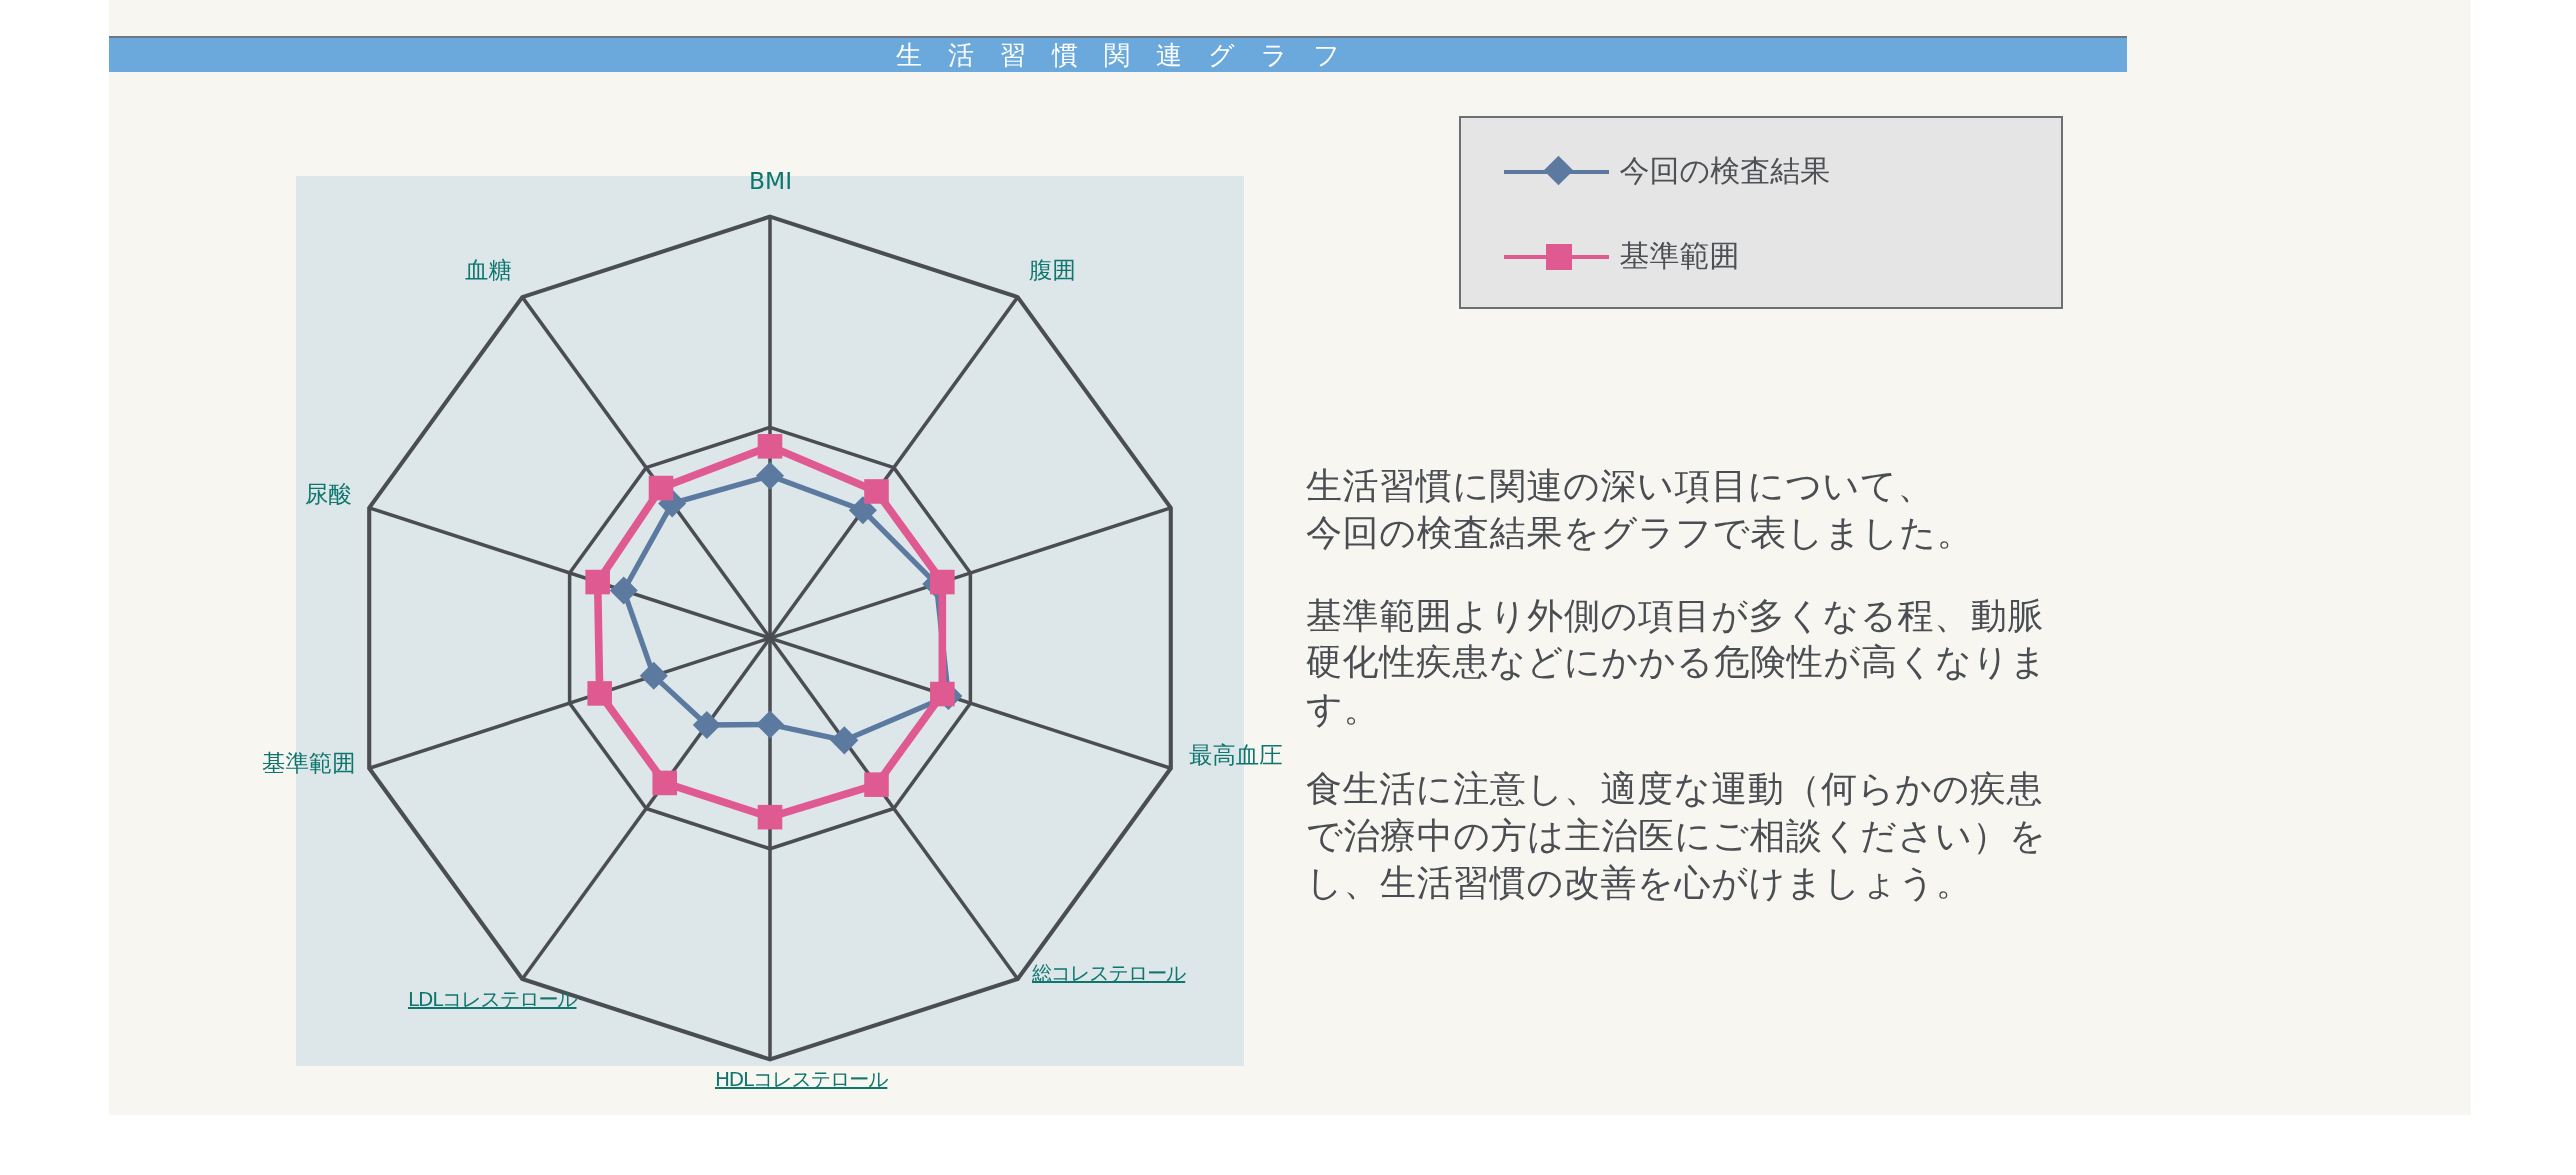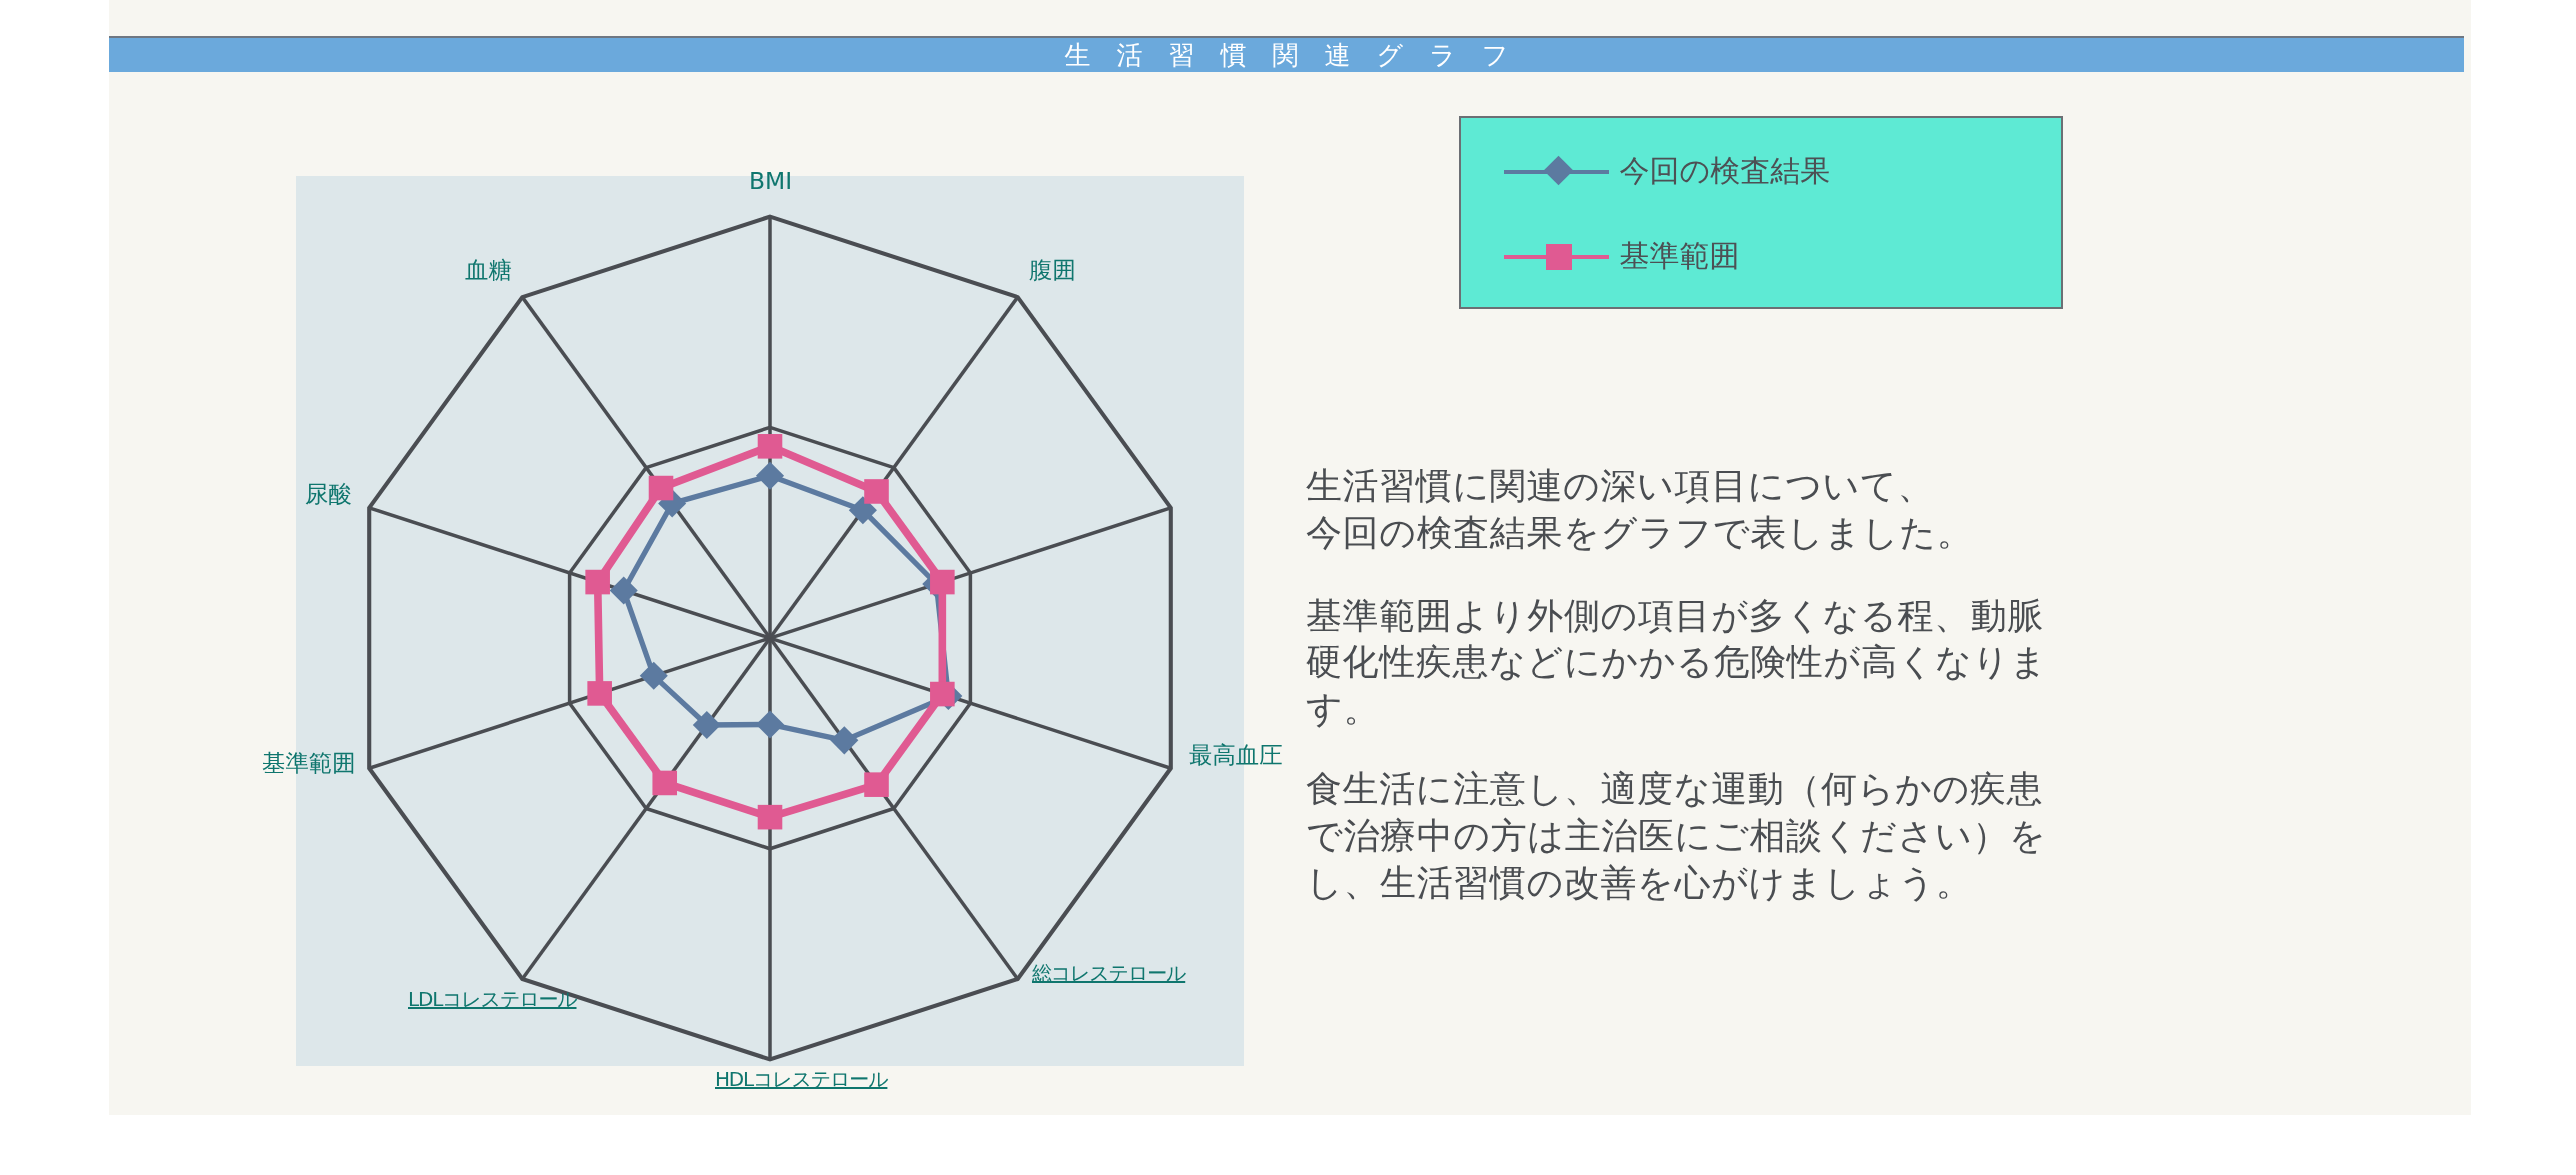--- a/index.html
+++ b/index.html
@@ -21,21 +21,21 @@
   #paper{
     position:absolute;
     left:109px; top:0px;
     width:2362px; height:1115px;
     background:#f7f6f1;
   }
   
   #titlebar{
     position:absolute;
     left:109px; top:36px;
-    width:2355px; height:36px;
+    width:2018px; height:36px;
     background:#6ba9dc;
     border-top:2.9px solid #6f7782;
     box-sizing:border-box;
   }
   #titlebar .title-text{
     position:absolute;
     left:0; right:0; top:50%;
     transform:translateY(-50%);
     text-align:center;
     color:#ffffff;
@@ -71,21 +71,21 @@
     white-space:nowrap;
     font-family:"DejaVu Sans","Liberation Sans",sans-serif;
   }
   .axis-label.small{ font-size:20px; letter-spacing:-1.2px;text-decoration:underline; }
   
   #legend{
     position:absolute;
     left:1459px; top:116px;
     width:604px; height:193px;
     border:2.3px solid #6c6f74;
-    background:#5eead4;
+    background:#e5e5e5;
     box-sizing:border-box;
   }
   .legend-row{
     position:absolute;
     left:43px;
     display:flex;
     align-items:center;
     height:47px;
   }
   .legend-row.r1{ top:30px; }

